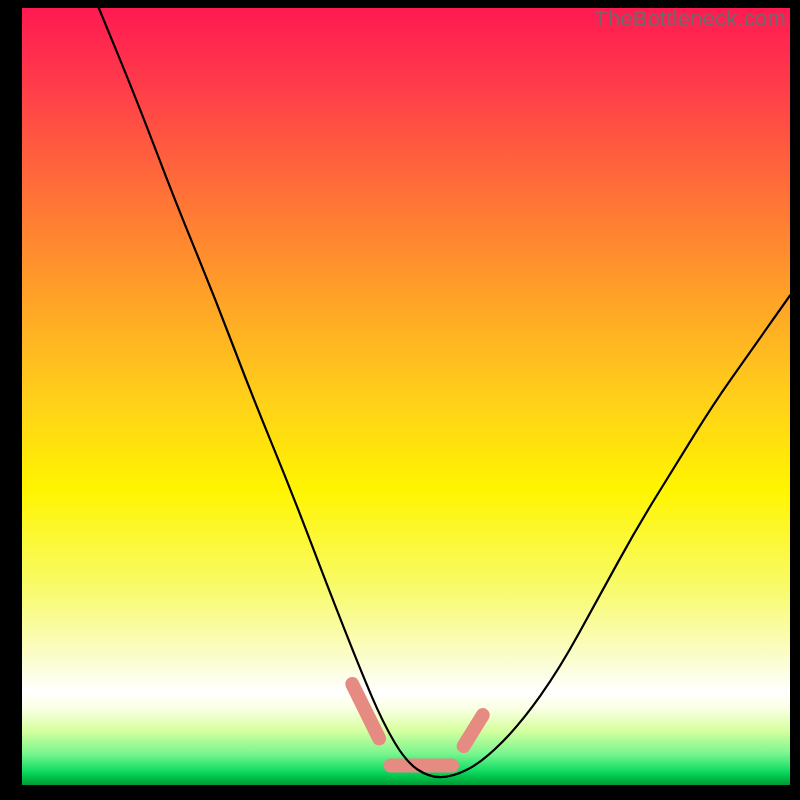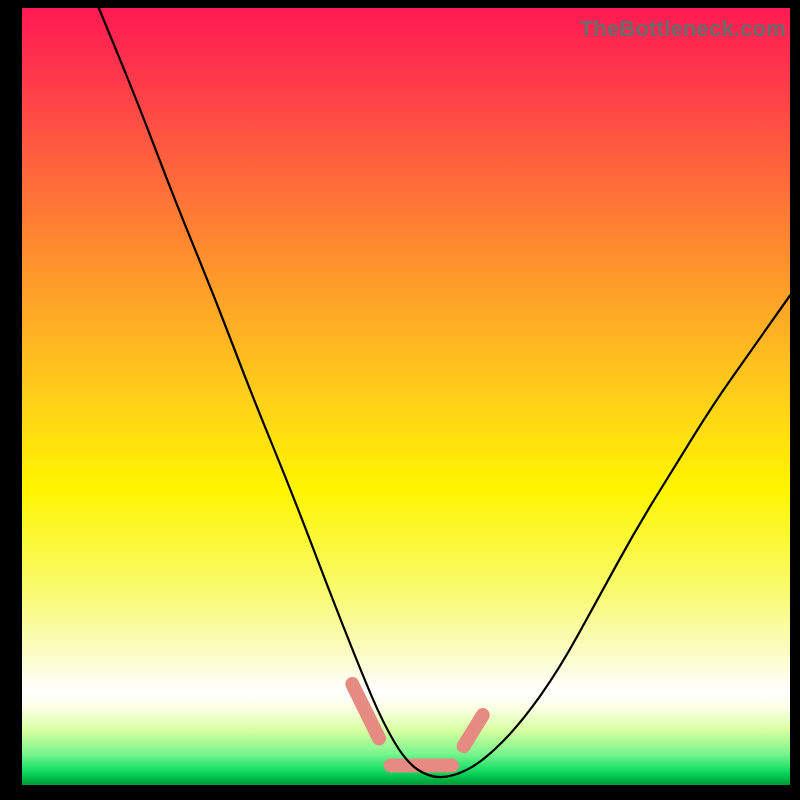--- a/index.html
+++ b/index.html
@@ -58,25 +58,25 @@
     stroke-linecap: round;
   }
   .pink-dash {
     fill: none;
     stroke: #e58b82;
     stroke-width: 14px;
     stroke-linecap: round;
   }
   .watermark {
     position: absolute;
-    top: 16px;
+    top: 6px;
     right: 14px;
     color: #6b6b6b;
     font-size: 22px;
-    font-weight: 700;
+    font-weight: 400;
     letter-spacing: 0.2px;
     user-select: none;
   }
 </style>
 </head>
 <body>
 
 <div class="frame">
   <div class="plot-area">
     <svg class="plot-svg" viewBox="0 0 768 777" preserveAspectRatio="none">

